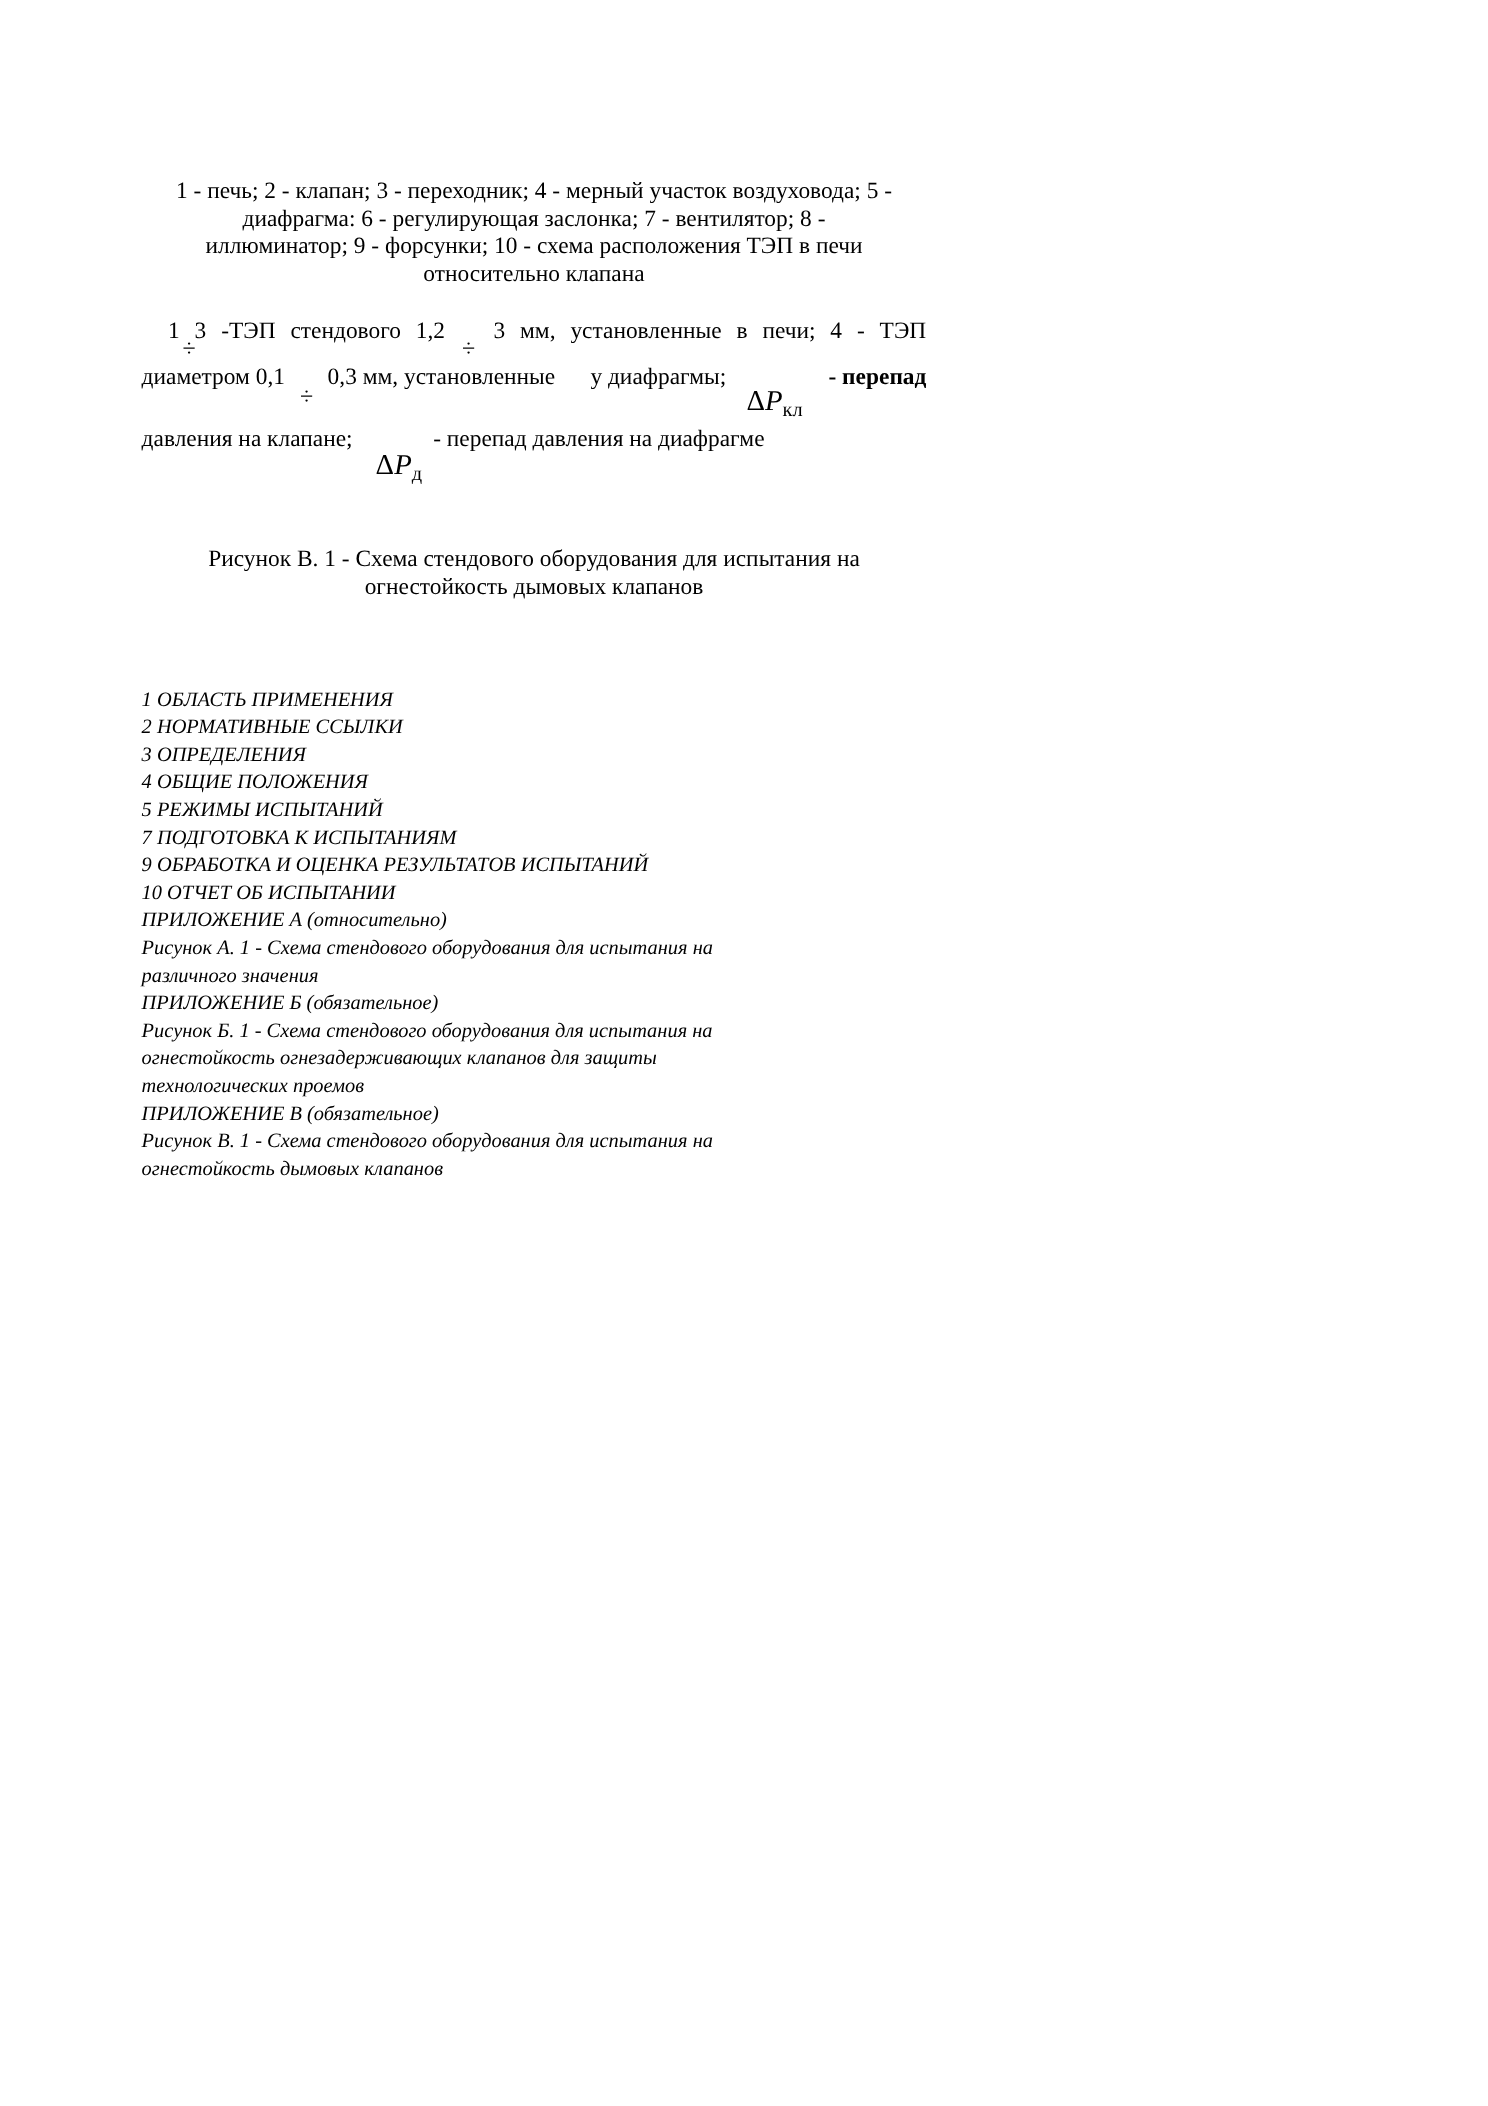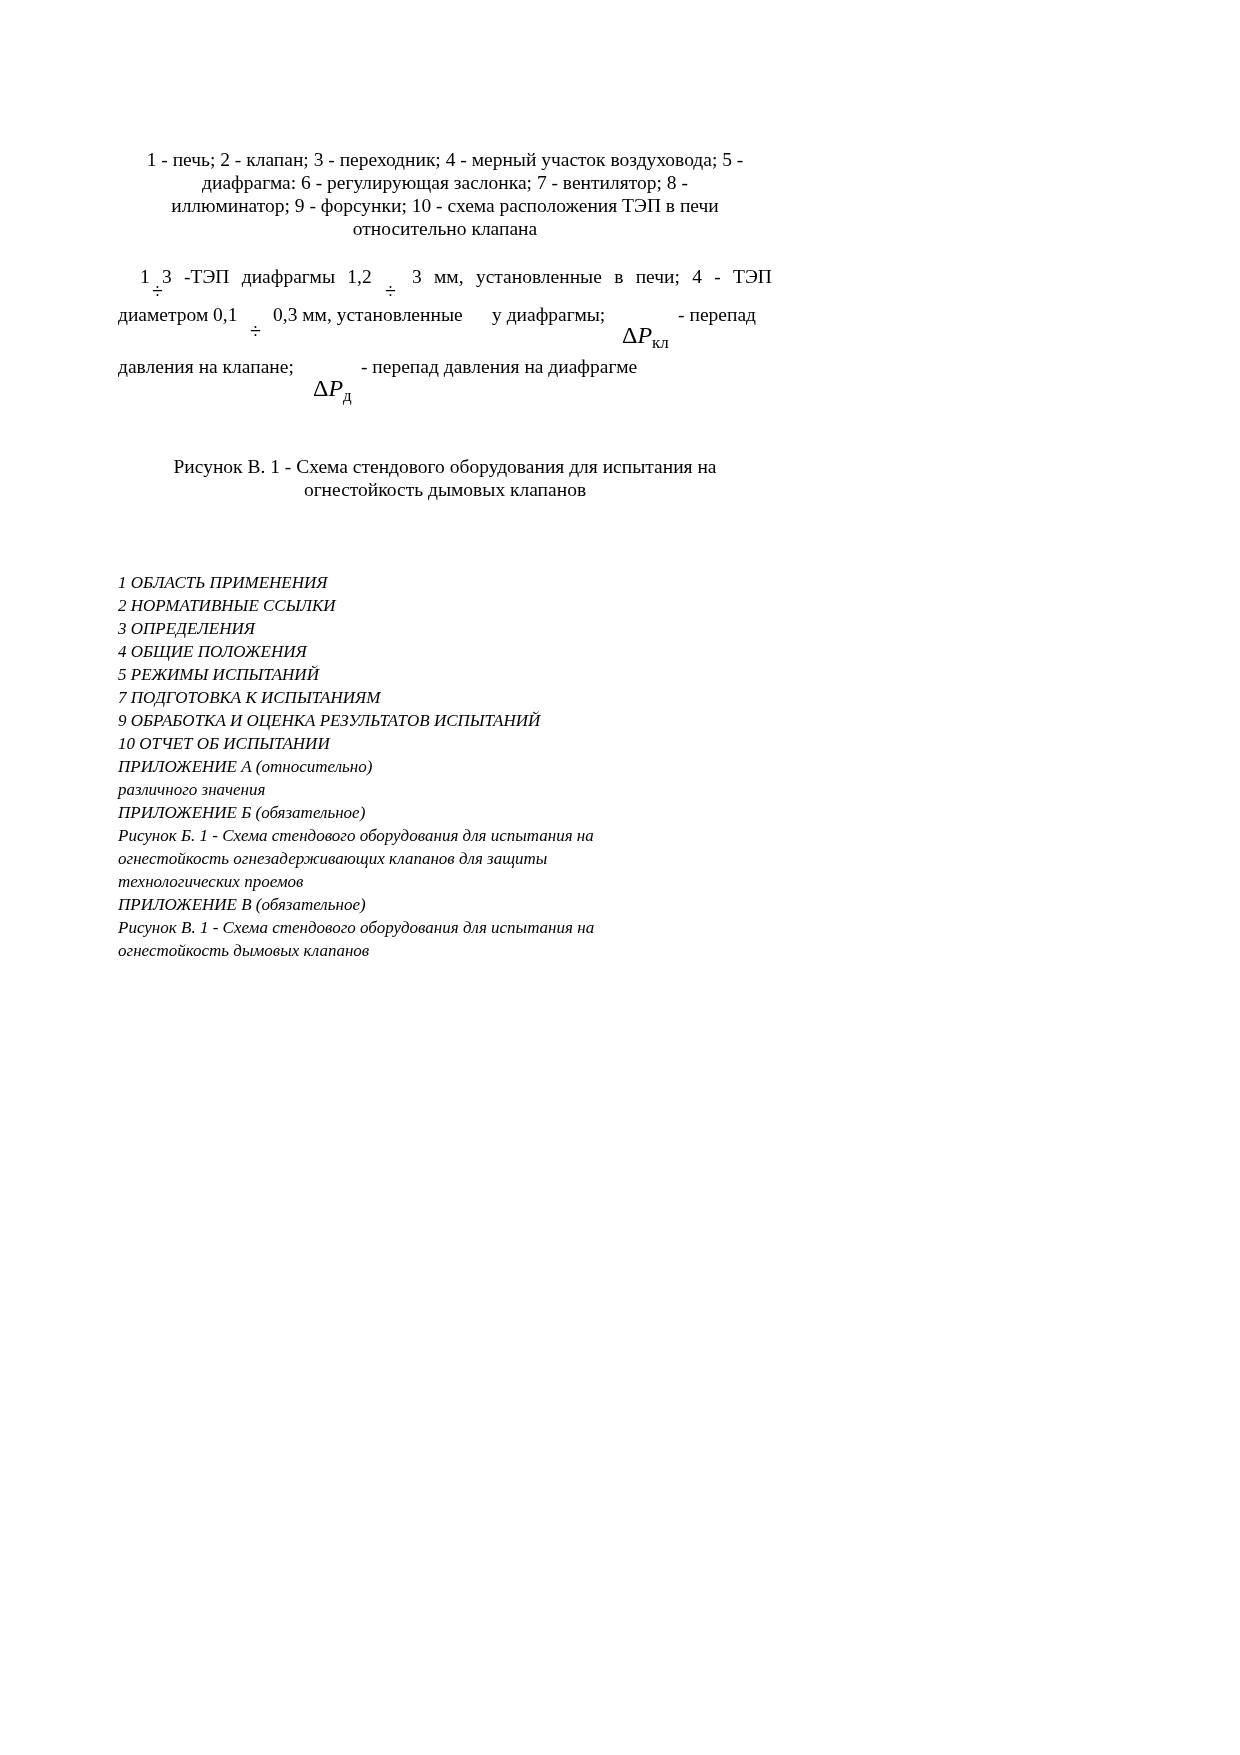--- a/index.html
+++ b/index.html
@@ -91,42 +91,42 @@
     <div>диафрагма: 6 - регулирующая заслонка; 7 - вентилятор; 8 -</div>
     <div>иллюминатор; 9 - форсунки; 10 - схема расположения ТЭП в печи</div>
     <div>относительно клапана</div>
   </div>
 
   <div class="desc desc-line1">
     <div class="jl" style="padding-left:22px; width:632px;">
       <span>1</span>
       <span>3</span>
       <span>-ТЭП</span>
-      <span>диафрагмы</span>
+      <span>стендового</span>
       <span style="margin-right:28px;">1,2</span>
       <span>3</span>
       <span>мм,</span>
       <span>установленные</span>
       <span>в</span>
       <span>печи;</span>
       <span>4</span>
       <span>-</span>
       <span>ТЭП</span>
     </div>
   </div>
 
   <span class="div-sym" style="left:152px; top:281px;">÷</span>
   <span class="div-sym" style="left:385px; top:281px;">÷</span>
   <span class="div-sym" style="left:250px; top:321px;">÷</span>
 
   <div class="desc desc-line2">
     <span style="position:absolute; left:0;">диаметром 0,1</span>
     <span style="position:absolute; left:155px;">0,3 мм, установленные</span>
     <span style="position:absolute; left:374px;">у диафрагмы;</span>
-    <span style="position:absolute; right:16px;">- перепад</span>
+    <span style="position:absolute; right:0;font-weight:bold;">- перепад</span>
   </div>
 
   <span class="delta" style="left:622px; top:323px;"><span>Δ</span><i>P</i><sub>кл</sub></span>
 
   <div class="desc desc-line3">
     <span style="position:absolute; left:0;">давления на клапане;</span>
     <span style="position:absolute; left:243px;">- перепад давления на диафрагме</span>
   </div>
 
   <span class="delta" style="left:313px; top:376px;"><span>Δ</span><i>P</i><sub>д</sub></span>
@@ -139,20 +139,21 @@
   <div class="toc">
     <div>1 ОБЛАСТЬ ПРИМЕНЕНИЯ</div>
     <div>2 НОРМАТИВНЫЕ ССЫЛКИ</div>
     <div>3 ОПРЕДЕЛЕНИЯ</div>
     <div>4 ОБЩИЕ ПОЛОЖЕНИЯ</div>
     <div>5 РЕЖИМЫ ИСПЫТАНИЙ</div>
     <div>7 ПОДГОТОВКА К ИСПЫТАНИЯМ</div>
     <div>9 ОБРАБОТКА И ОЦЕНКА РЕЗУЛЬТАТОВ ИСПЫТАНИЙ</div>
     <div>10 ОТЧЕТ ОБ ИСПЫТАНИИ</div>
     <div>ПРИЛОЖЕНИЕ А (относительно)</div>
+    <div>Рисунок А. 1 - Схема стендового оборудования для испытания на</div>
     <div>различного значения</div>
     <div>ПРИЛОЖЕНИЕ Б (обязательное)</div>
     <div>Рисунок Б. 1 - Схема стендового оборудования для испытания на</div>
     <div>огнестойкость огнезадерживающих клапанов для защиты</div>
     <div>технологических проемов</div>
     <div>ПРИЛОЖЕНИЕ В (обязательное)</div>
     <div>Рисунок В. 1 - Схема стендового оборудования для испытания на</div>
     <div>огнестойкость дымовых клапанов</div>
   </div>
 

